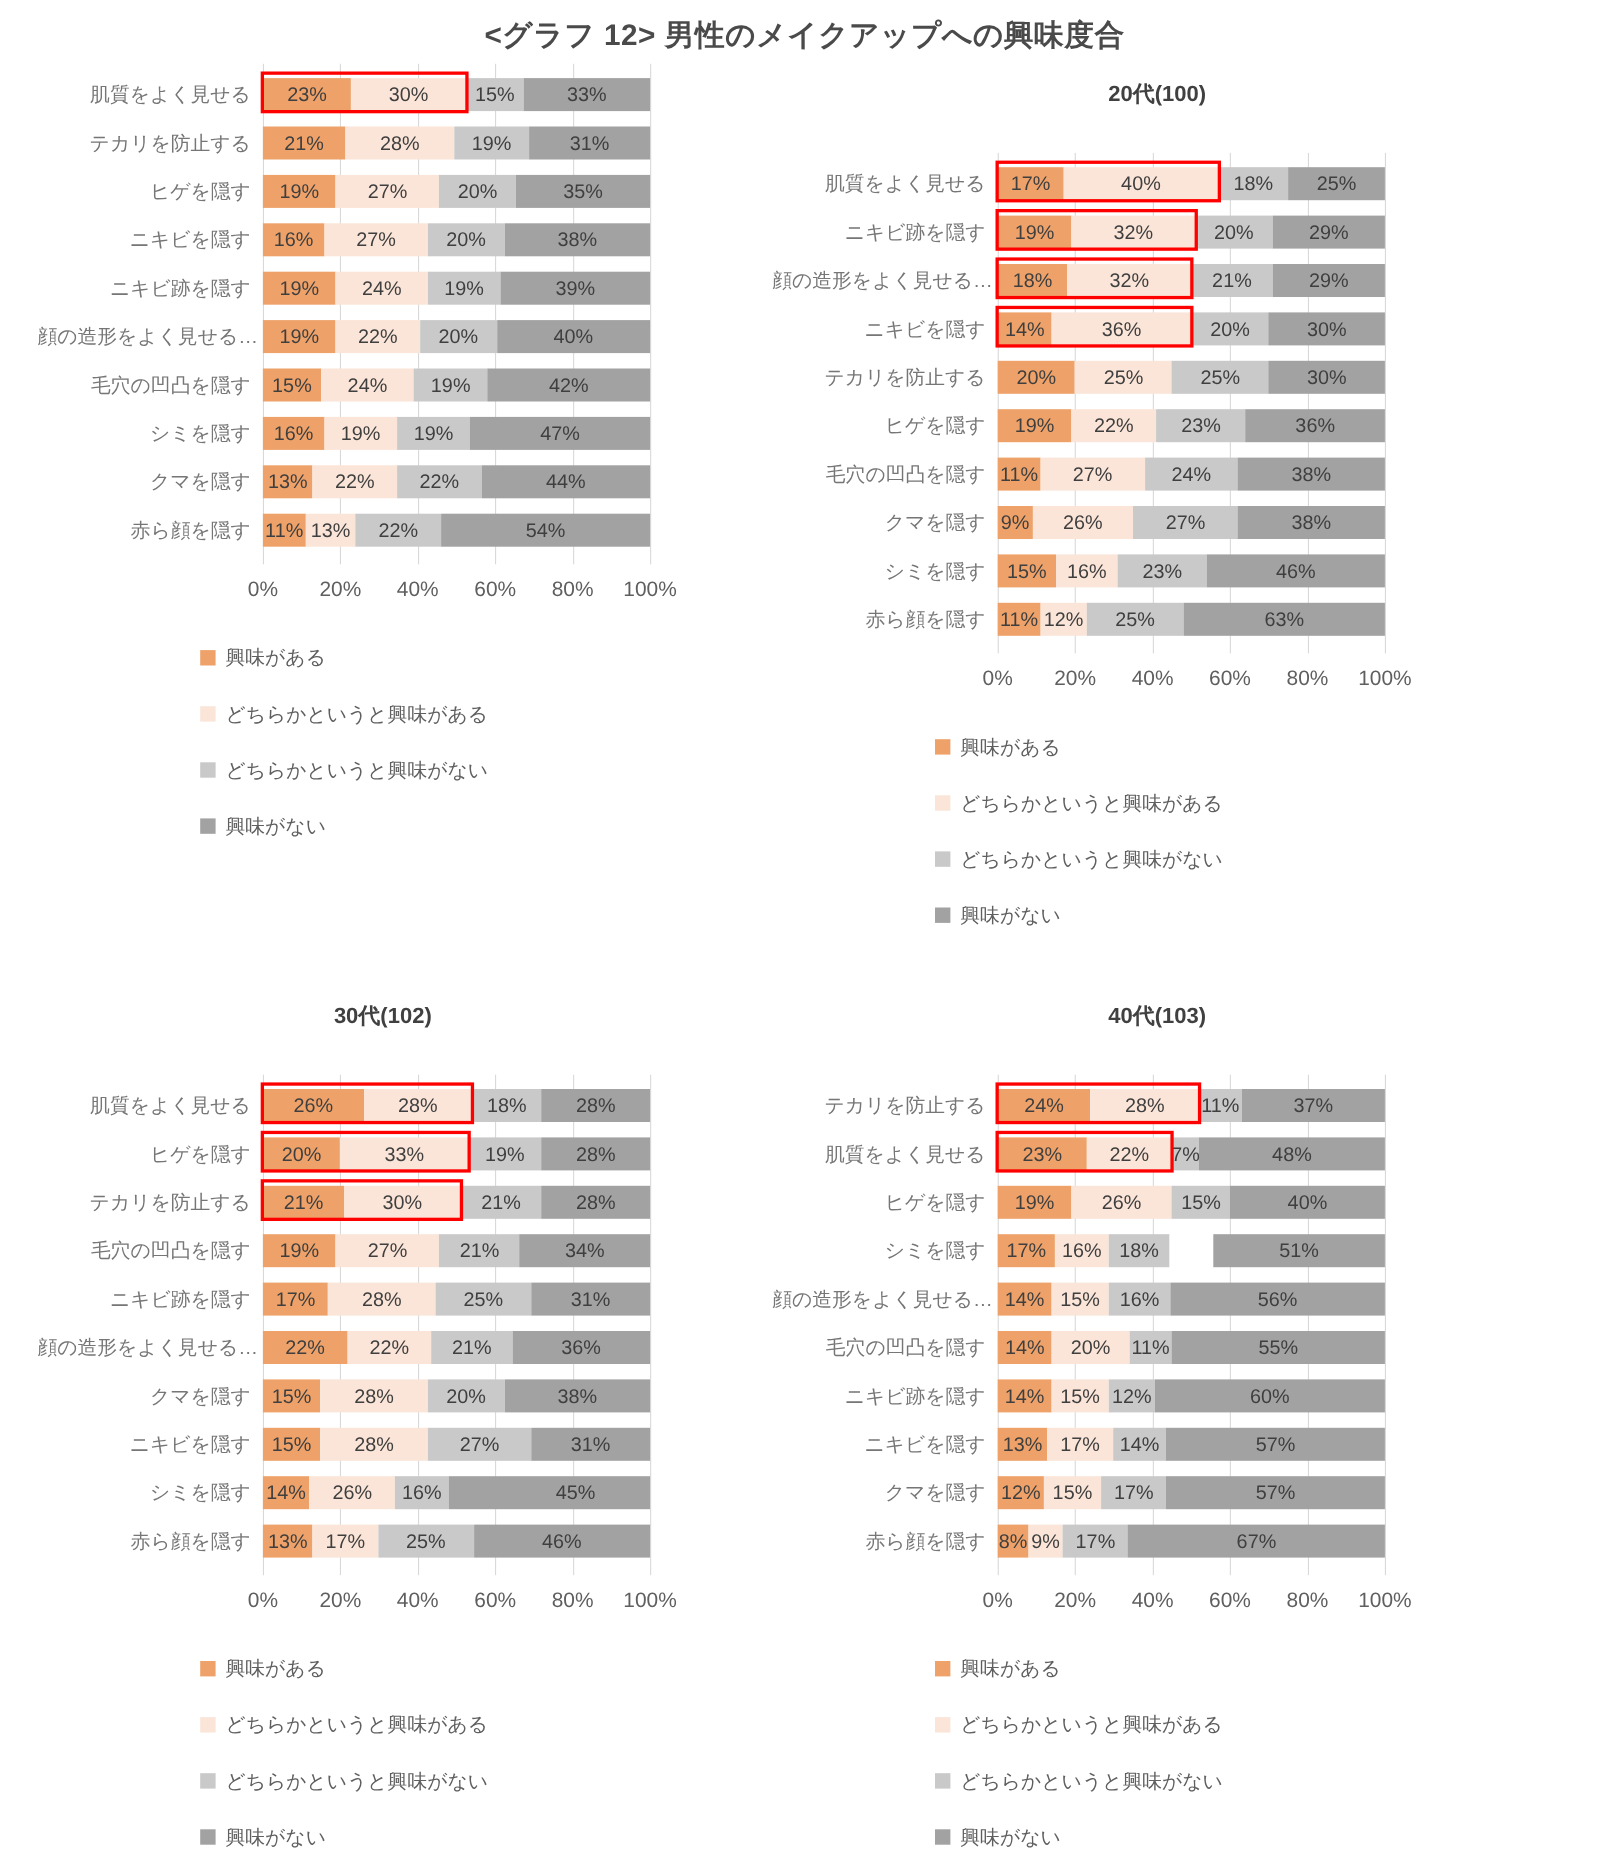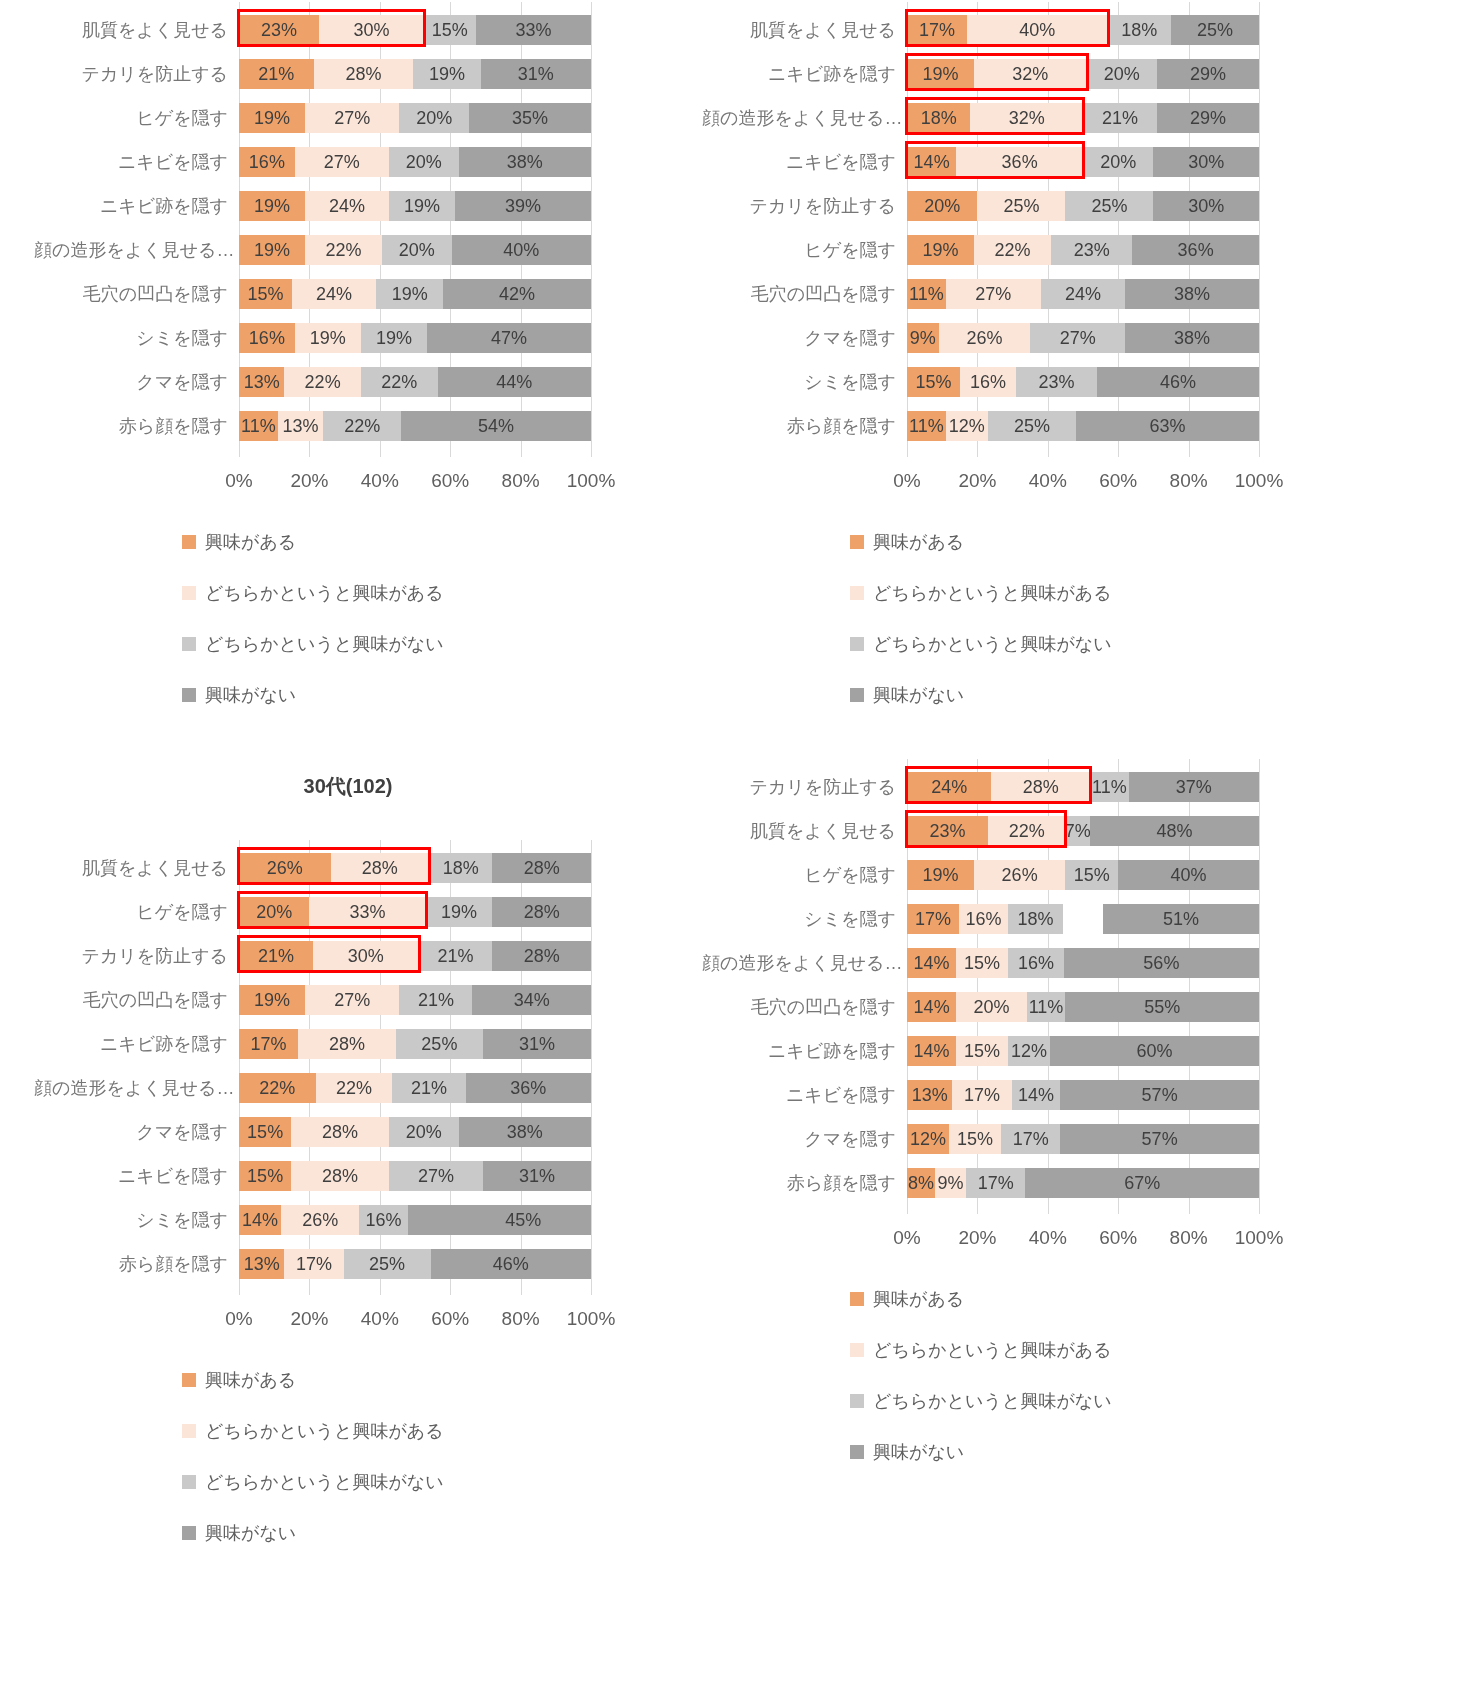--- a/index.html
+++ b/index.html
@@ -130,20 +130,21 @@
   .sw{width:14px;height:14px;flex:none;display:inline-block;}
   .sw.s0{background:var(--c0);}
   .sw.s1{background:var(--c1);}
   .sw.s2{background:var(--c2);}
   .sw.s3{background:var(--c3);}
 </style>
 </head>
 <body>
 
 <div class="page">
+  <h1 class="main-title">&lt;グラフ 12&gt; 男性のメイクアップへの興味度合</h1>
   <div class="grid" id="panels">
       <section class="panel">
         <div class="rows">
           <div class="plot-lines">
             <i class="gridline" style="left: 0%;"></i>
             <i class="gridline" style="left: 20%;"></i>
             <i class="gridline" style="left: 40%;"></i>
             <i class="gridline" style="left: 60%;"></i>
             <i class="gridline" style="left: 80%;"></i>
             <i class="gridline" style="left: 100%;"></i>
@@ -341,20 +342,21 @@
             <span class="sw s2"></span>
             <span class="ltext">どちらかというと興味がない</span>
           </div>
           <div class="legend-item">
             <span class="sw s3"></span>
             <span class="ltext">興味がない</span>
           </div>
         </div>
       </section>
       <section class="panel">
+        <h2 class="panel-title">20代(100)</h2>
         <div class="rows">
           <div class="plot-lines">
             <i class="gridline" style="left: 0%;"></i>
             <i class="gridline" style="left: 20%;"></i>
             <i class="gridline" style="left: 40%;"></i>
             <i class="gridline" style="left: 60%;"></i>
             <i class="gridline" style="left: 80%;"></i>
             <i class="gridline" style="left: 100%;"></i>
           </div>
           <div class="row">
@@ -765,20 +767,21 @@
             <span class="sw s2"></span>
             <span class="ltext">どちらかというと興味がない</span>
           </div>
           <div class="legend-item">
             <span class="sw s3"></span>
             <span class="ltext">興味がない</span>
           </div>
         </div>
       </section>
       <section class="panel">
+        <h2 class="panel-title">40代(103)</h2>
         <div class="rows">
           <div class="plot-lines">
             <i class="gridline" style="left: 0%;"></i>
             <i class="gridline" style="left: 20%;"></i>
             <i class="gridline" style="left: 40%;"></i>
             <i class="gridline" style="left: 60%;"></i>
             <i class="gridline" style="left: 80%;"></i>
             <i class="gridline" style="left: 100%;"></i>
           </div>
           <div class="row">

